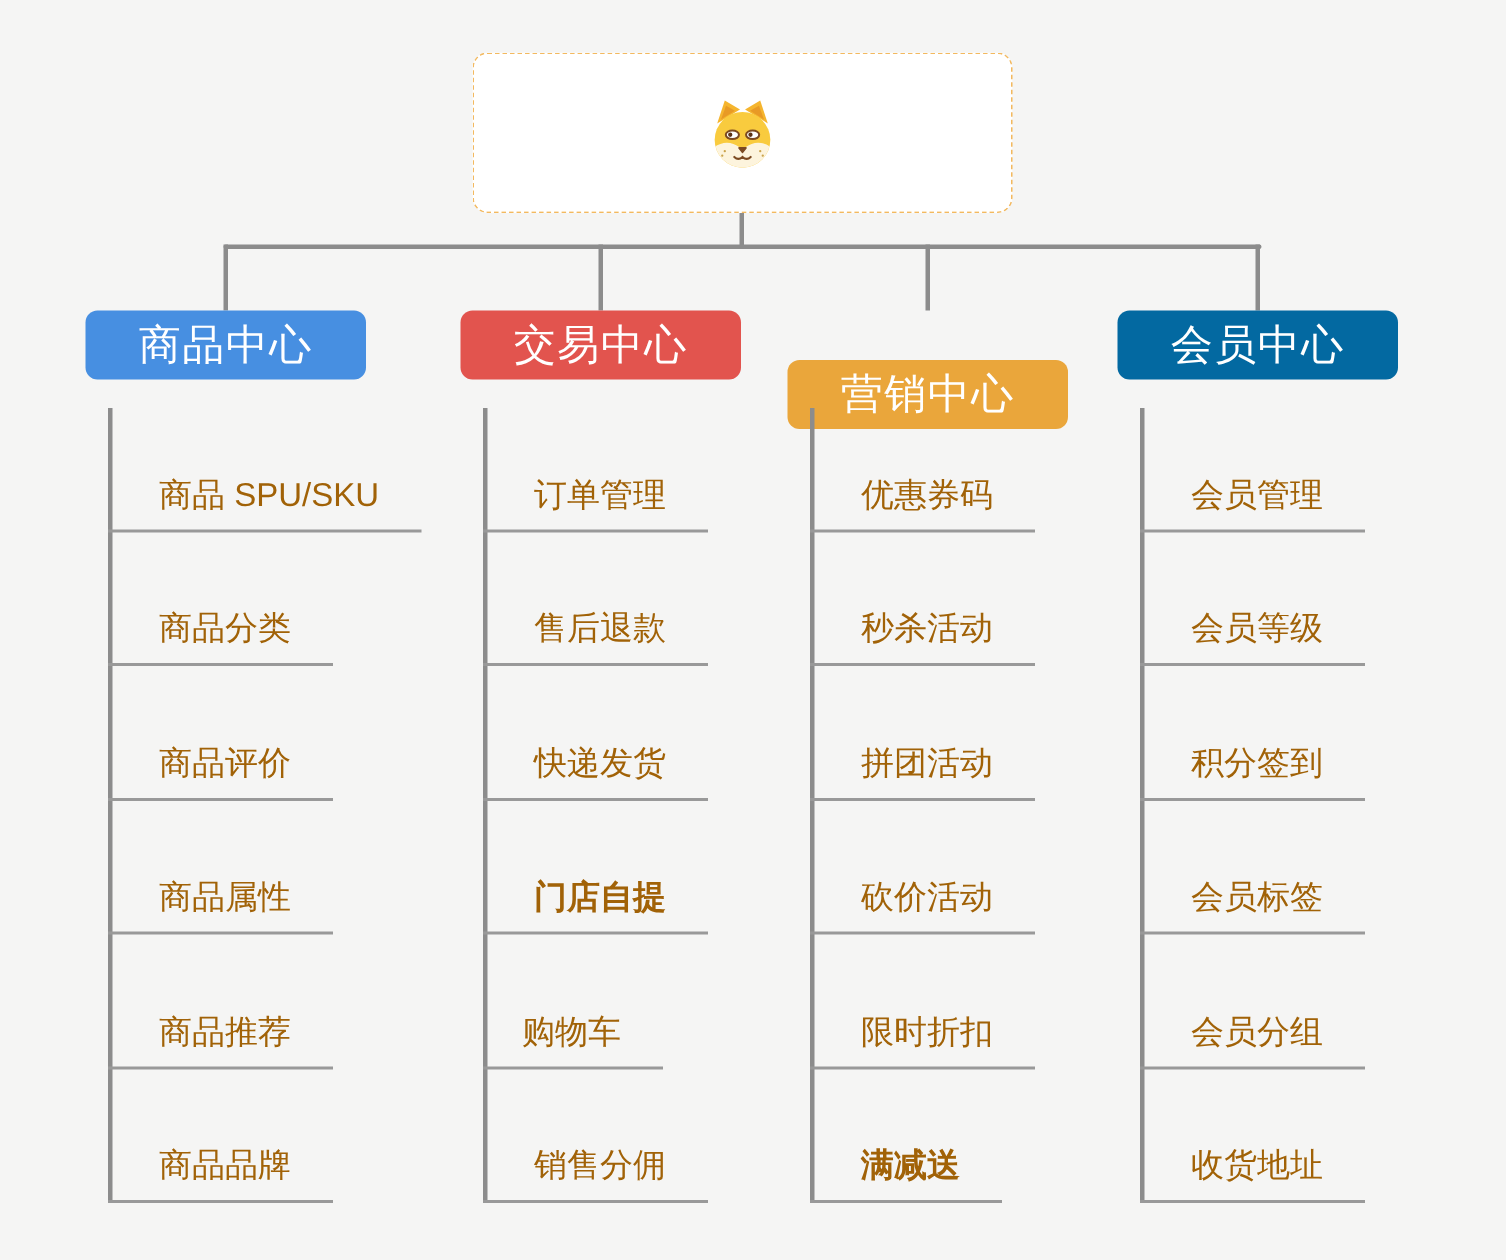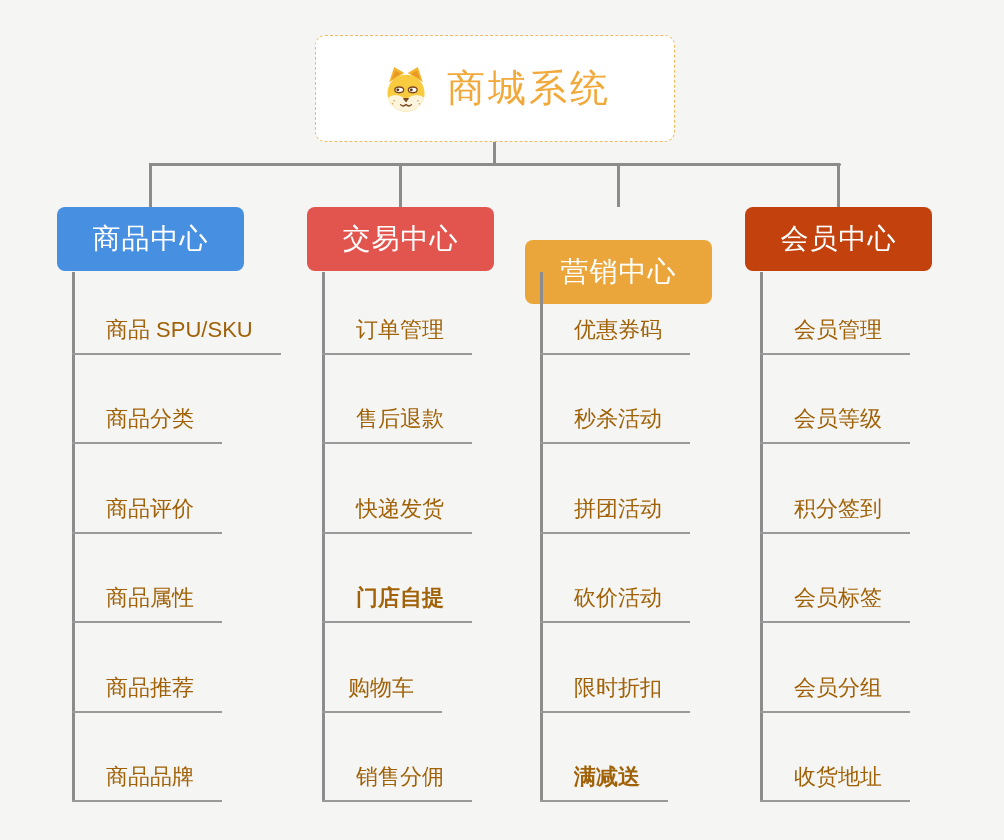--- a/index.html
+++ b/index.html
@@ -33,21 +33,21 @@
   .root-icon{width:54px;height:54px;flex:0 0 auto;}
   
   .line{position:absolute;background:#8c8c8c;}
   .root-stem{left:493px;top:142px;width:3px;height:22px;}
   .h-rail{left:149px;top:163px;width:692px;height:3px;border-radius:2px;}
   .drop-line{width:3px;}
   .trunk-line{width:3px;}
   
   .branch-node{
     position:absolute;
-    width:187px;height:64px;
+    width:187px;height:46px;
     border-radius:8px;
     display:flex;align-items:center;justify-content:center;
     color:#ffffff;
     font-size:28px;
     letter-spacing:1px;
   }
   
   .leaf{
     position:absolute;
     display:inline-block;
@@ -90,21 +90,20 @@
 
       <path d="M29.3 43.4 h5.4 l-2.7 3.4 z" fill="#7c4a21" stroke="#7c4a21" stroke-width="1.4" stroke-linejoin="round"></path>
 
       <path d="M25.5 50.5 q3.2 3.2 6.5 0 q3.3 3.2 6.5 0" fill="none" stroke="#7c4a21" stroke-width="1.6" stroke-linecap="round"></path>
 
       <circle cx="18" cy="46" r="0.9" fill="#caa24a"></circle>
       <circle cx="16" cy="49.5" r="0.9" fill="#caa24a"></circle>
       <circle cx="46" cy="46" r="0.9" fill="#caa24a"></circle>
       <circle cx="48" cy="49.5" r="0.9" fill="#caa24a"></circle>
     </svg>
-    <span class="root-title">商城系统</span>
   </div>
 
   <div class="line root-stem"></div>
   <div class="line h-rail"></div>
 
   <div id="branches">
       <div>
   <div class="branch">
     <div class="line drop-line" style="left: 149px; top: 163px; height: 44px;"></div>
     <div class="branch-node" style="left: 57px; top: 207px; background: rgb(71, 143, 225);">
@@ -145,21 +144,21 @@
 <div class="leaf" style="left: 540px; top: 315px;"><span>优惠券码</span></div>
         <div class="leaf" style="left: 540px; top: 404px;"><span>秒杀活动</span></div>
         <div class="leaf" style="left: 540px; top: 494px;"><span>拼团活动</span></div>
         <div class="leaf" style="left: 540px; top: 583px;"><span>砍价活动</span></div>
         <div class="leaf" style="left: 540px; top: 673px;"><span>限时折扣</span></div>
         <div class="leaf" style="left: 540px; top: 762px; font-weight: bold;"><span>满减送</span></div>
       </div>
       <div>
   <div class="branch">
     <div class="line drop-line" style="left: 837px; top: 163px; height: 44px;"></div>
-    <div class="branch-node" style="left: 745px; top: 207px; background: #c2410c;">
+    <div class="branch-node" style="left: 745px; top: 207px; background: #0369a1;">
       <span class="branch-label">会员中心</span>
     </div>
     <div class="line trunk-line" style="left: 760px; top: 272px; height: 530px;"></div>
   </div>
 <div class="leaf" style="left: 760px; top: 315px;"><span>会员管理</span></div>
         <div class="leaf" style="left: 760px; top: 404px;"><span>会员等级</span></div>
         <div class="leaf" style="left: 760px; top: 494px;"><span>积分签到</span></div>
         <div class="leaf" style="left: 760px; top: 583px;"><span>会员标签</span></div>
         <div class="leaf" style="left: 760px; top: 673px;"><span>会员分组</span></div>
         <div class="leaf" style="left: 760px; top: 762px;"><span>收货地址</span></div>

